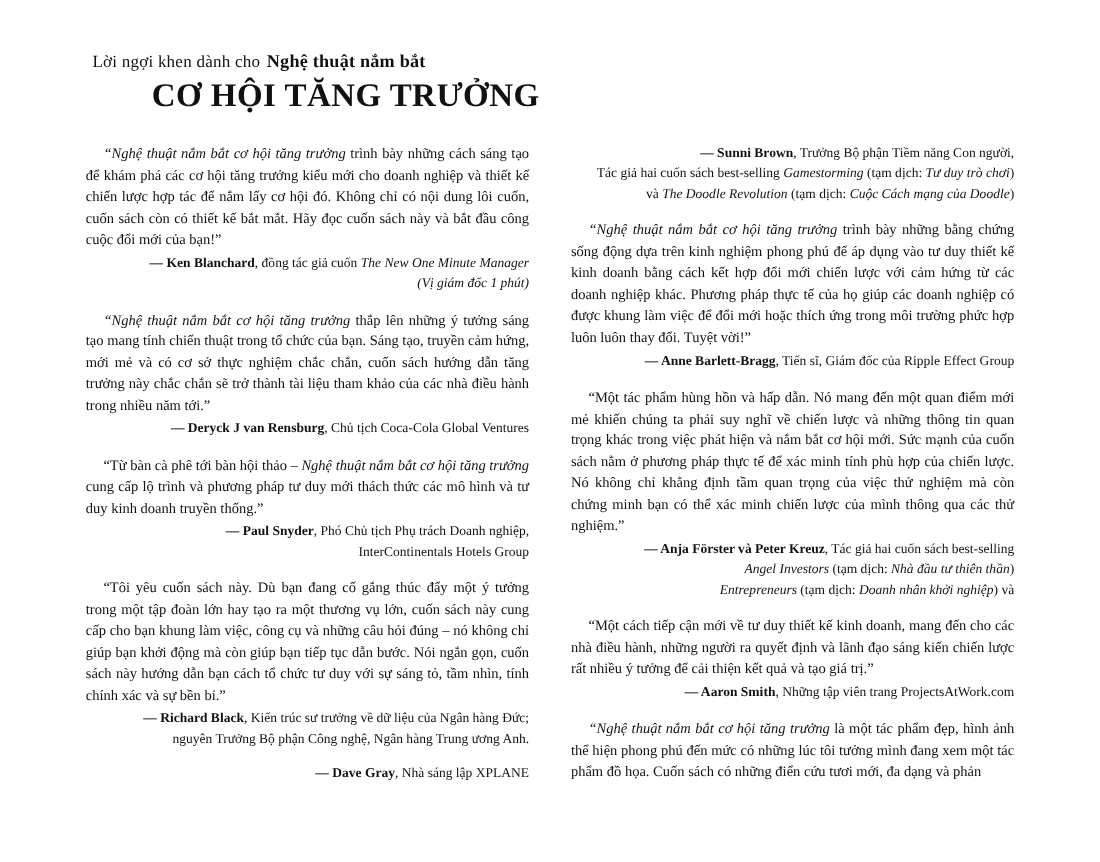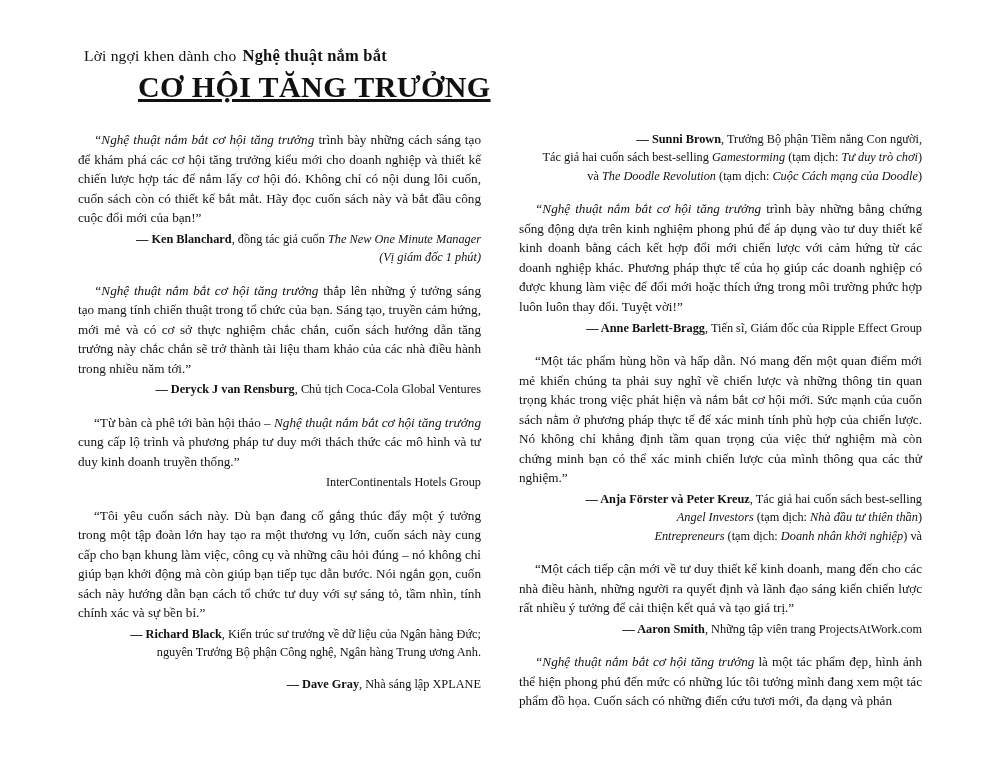--- a/index.html
+++ b/index.html
@@ -37,21 +37,20 @@
     font-weight: bold;
     font-size: 16.5px;
     margin-left: 6px;
   }
   .title-line2 {
     font-weight: bold;
     font-size: 30px;
     letter-spacing: 0.4px;
     margin-top: 4px;
     margin-left: 60px;
-    text-decoration: underline;
   }
   .columns {
     display: flex;
     gap: 38px;
     align-items: flex-start;
   }
   .col {
     width: 405px;
   }
   .quote-block {
@@ -96,20 +95,21 @@
           <p class="quote-text"><span class="ital">“Nghệ thuật nắm bắt cơ hội tăng trưởng</span><span> trình bày những cách sáng tạo để khám phá các cơ hội tăng trưởng kiểu mới cho doanh nghiệp và thiết kế chiến lược hợp tác để nắm lấy cơ hội đó. Không chỉ có nội dung lôi cuốn, cuốn sách còn có thiết kế bắt mắt. Hãy đọc cuốn sách này và bắt đầu công cuộc đổi mới của bạn!”</span></p>
           <p class="attrib"><span class="bold">— </span><span class="bold">Ken Blanchard</span><span>, đồng tác giả cuốn </span><span class="ital">The New One Minute Manager</span></p>
           <p class="attrib"><span class="ital">(Vị giám đốc 1 phút)</span></p>
         </div>
         <div class="quote-block">
           <p class="quote-text"><span class="ital">“Nghệ thuật nắm bắt cơ hội tăng trưởng</span><span> thắp lên những ý tưởng sáng tạo mang tính chiến thuật trong tổ chức của bạn. Sáng tạo, truyền cảm hứng, mới mẻ và có cơ sở thực nghiệm chắc chắn, cuốn sách hướng dẫn tăng trưởng này chắc chắn sẽ trở thành tài liệu tham khảo của các nhà điều hành trong nhiều năm tới.”</span></p>
           <p class="attrib"><span class="bold">— </span><span class="bold">Deryck J van Rensburg</span><span>, Chủ tịch Coca-Cola Global Ventures</span></p>
         </div>
         <div class="quote-block">
           <p class="quote-text"><span>“Từ bàn cà phê tới bàn hội thảo – </span><span class="ital">Nghệ thuật nắm bắt cơ hội tăng trưởng</span><span> cung cấp lộ trình và phương pháp tư duy mới thách thức các mô hình và tư duy kinh doanh truyền thống.”</span></p>
+          <p class="attrib"><span class="bold">— </span><span class="bold">Paul Snyder</span><span>, Phó Chủ tịch Phụ trách Doanh nghiệp,</span></p>
           <p class="attrib"><span>InterContinentals Hotels Group</span></p>
         </div>
         <div class="quote-block">
           <p class="quote-text"><span>“Tôi yêu cuốn sách này. Dù bạn đang cố gắng thúc đẩy một ý tưởng trong một tập đoàn lớn hay tạo ra một thương vụ lớn, cuốn sách này cung cấp cho bạn khung làm việc, công cụ và những câu hỏi đúng – nó không chỉ giúp bạn khởi động mà còn giúp bạn tiếp tục dẫn bước. Nói ngắn gọn, cuốn sách này hướng dẫn bạn cách tổ chức tư duy với sự sáng tỏ, tầm nhìn, tính chính xác và sự bền bỉ.”</span></p>
           <p class="attrib"><span class="bold">— </span><span class="bold">Richard Black</span><span>, Kiến trúc sư trưởng về dữ liệu của Ngân hàng Đức;</span></p>
           <p class="attrib"><span>nguyên Trưởng Bộ phận Công nghệ, Ngân hàng Trung ương Anh.</span></p>
         </div>
         <div class="quote-block">
           <p class="attrib"><span class="bold">— </span><span class="bold">Dave Gray</span><span>, Nhà sáng lập XPLANE</span></p>
         </div>

